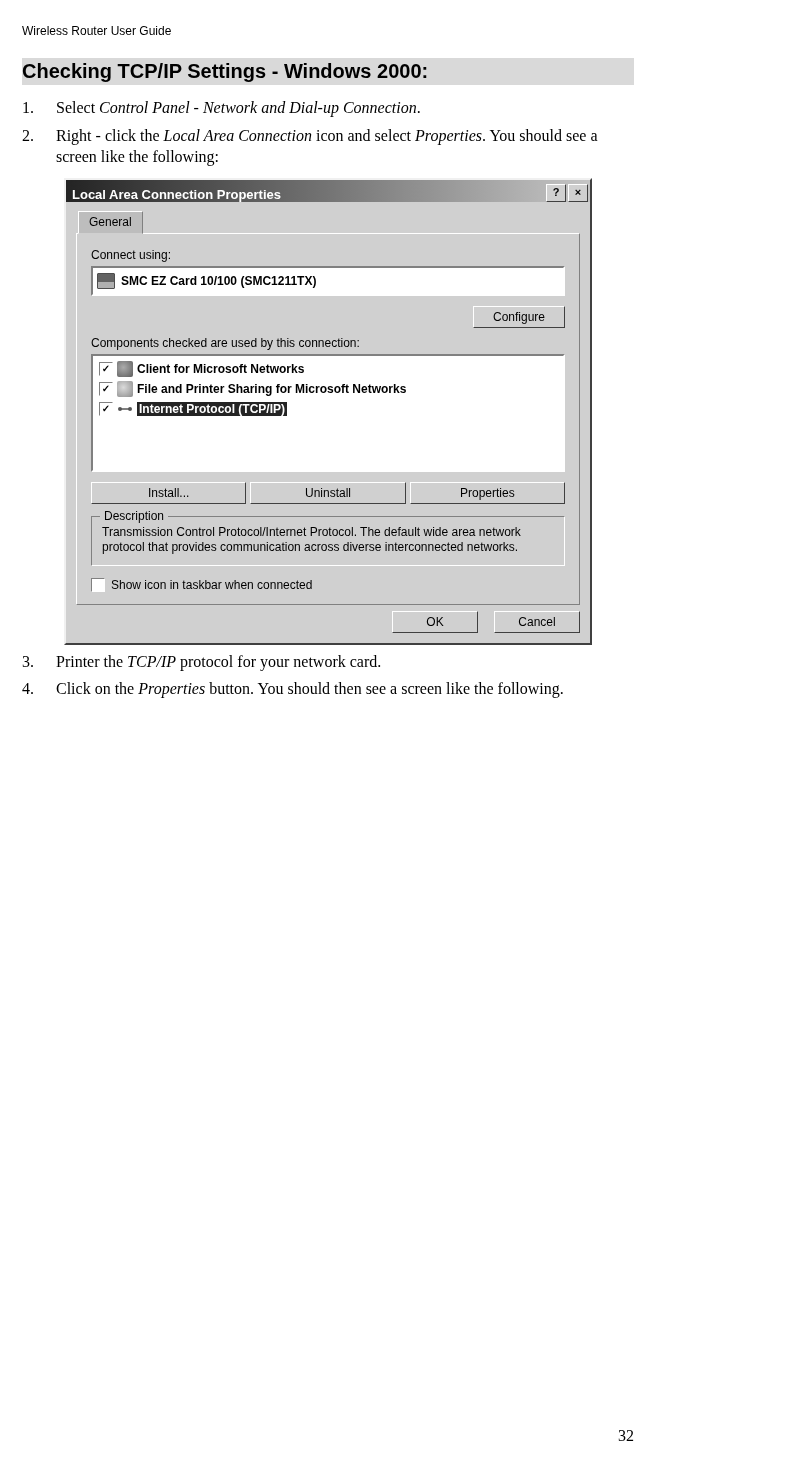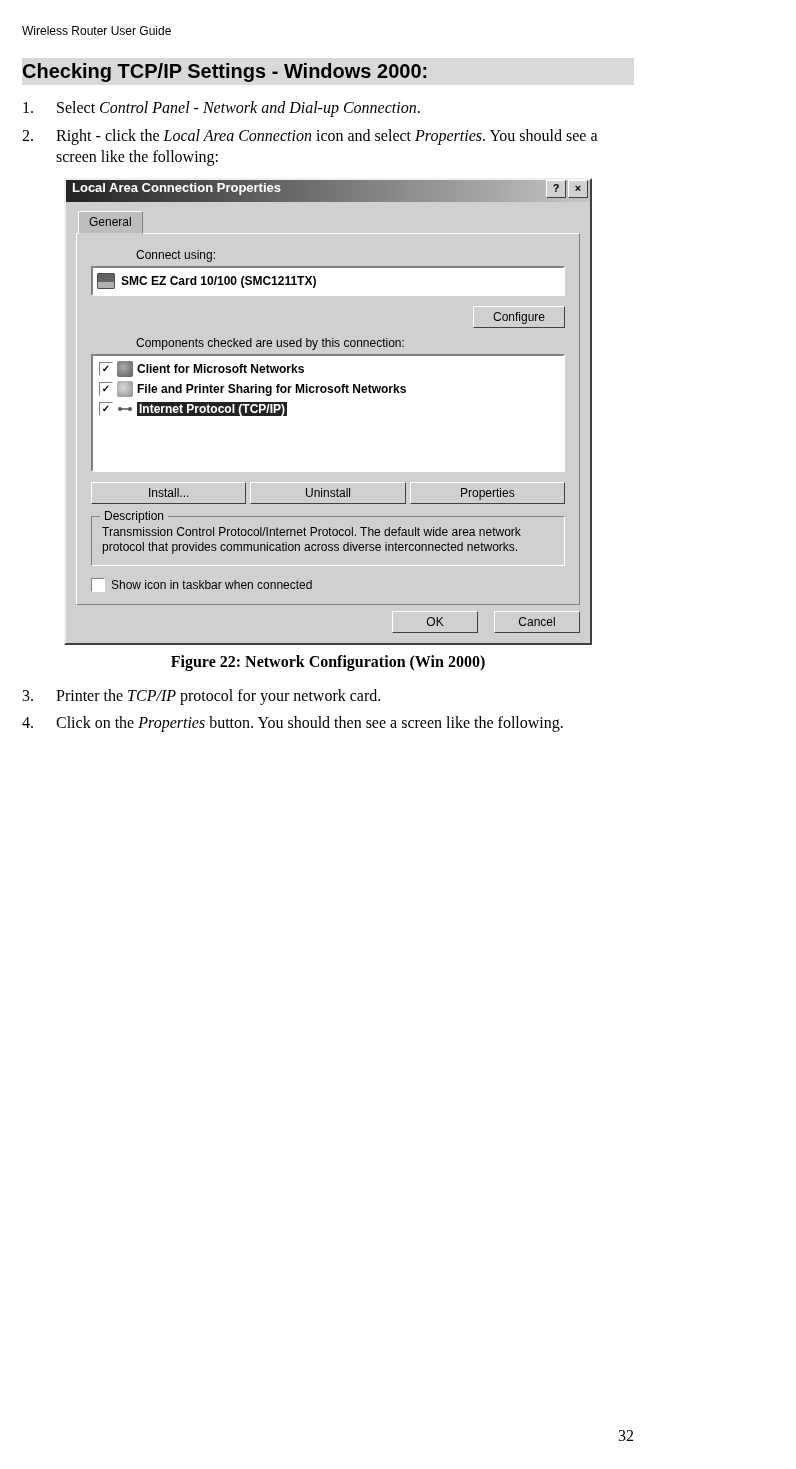--- a/index.html
+++ b/index.html
@@ -79,21 +79,21 @@
     font-family: "Tahoma","MS Sans Serif",Arial,sans-serif;
     font-size: 12px;
     color: #000;
     filter: grayscale(100%);
   }
   .titlebar {
     background: linear-gradient(to right,#0a246a,#a6caf0);
     color: #fff;
     height: 22px;
     display: flex;
-    align-items: flex-start;
+    align-items: flex-end;
     padding: 0 2px 0 6px;
     font-weight: bold;
     font-size: 13px;
   }
   .titlebar .spacer { flex: 1; }
   .winbtn {
     width: 18px; height: 16px;
     background: #d4d0c8;
     border: 1px solid;
     border-color: #fff #404040 #404040 #fff;
@@ -116,21 +116,21 @@
     top: 1px;
     font-size: 12px;
   }
   .tabpanel {
     margin: 0 10px 6px 10px;
     border: 1px solid;
     border-color: #fff #808080 #808080 #fff;
     padding: 14px 14px 12px 14px;
     background: #d4d0c8;
   }
-  .lbl { display: block; margin-bottom: 4px; margin-left: 45px; }
+  .lbl { display: block; margin-bottom: 4px; }
   .sunken {
     background: #fff;
     border: 2px solid;
     border-color: #808080 #fff #fff #808080;
     padding: 3px 4px;
     box-sizing: border-box;
     font-weight: bold;
   }
   .adapter-row {
     display: flex; align-items: center; gap: 6px;
@@ -312,21 +312,20 @@
       </div>
 
       <div class="dlg-btnbar">
         <span class="btn" style="min-width:86px;">OK</span>
         <span class="btn" style="min-width:86px;">Cancel</span>
       </div>
 
     </div>
   </div>
 
-  <div class="figure-caption">Figure 22: Network Configuration (Win 2000)</div>
 
   <ol class="steps">
     <li>
       <span class="marker">3.</span>
       <span class="step-body">
         <span>Printer the </span><em>TCP/IP</em><span> protocol for your network card.</span>
       </span>
     </li>
     <li>
       <span class="marker">4.</span>

